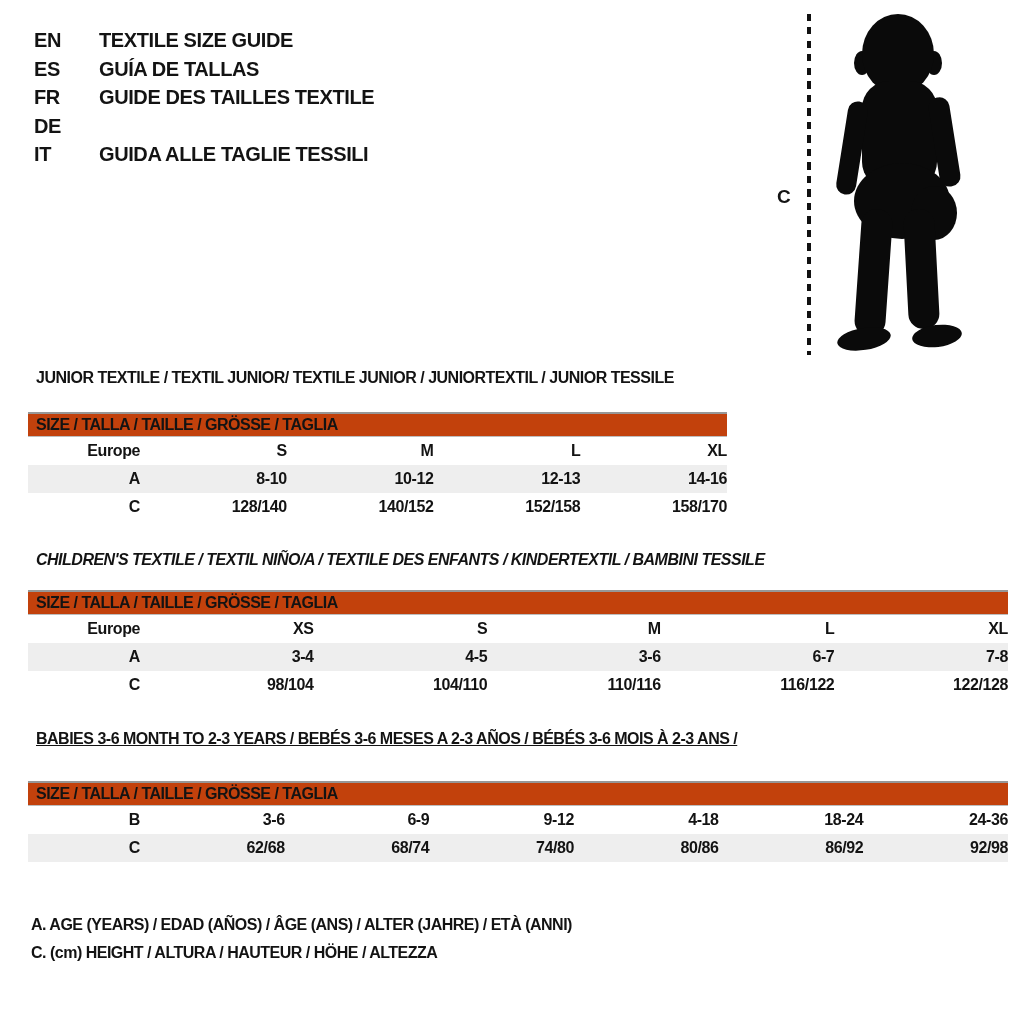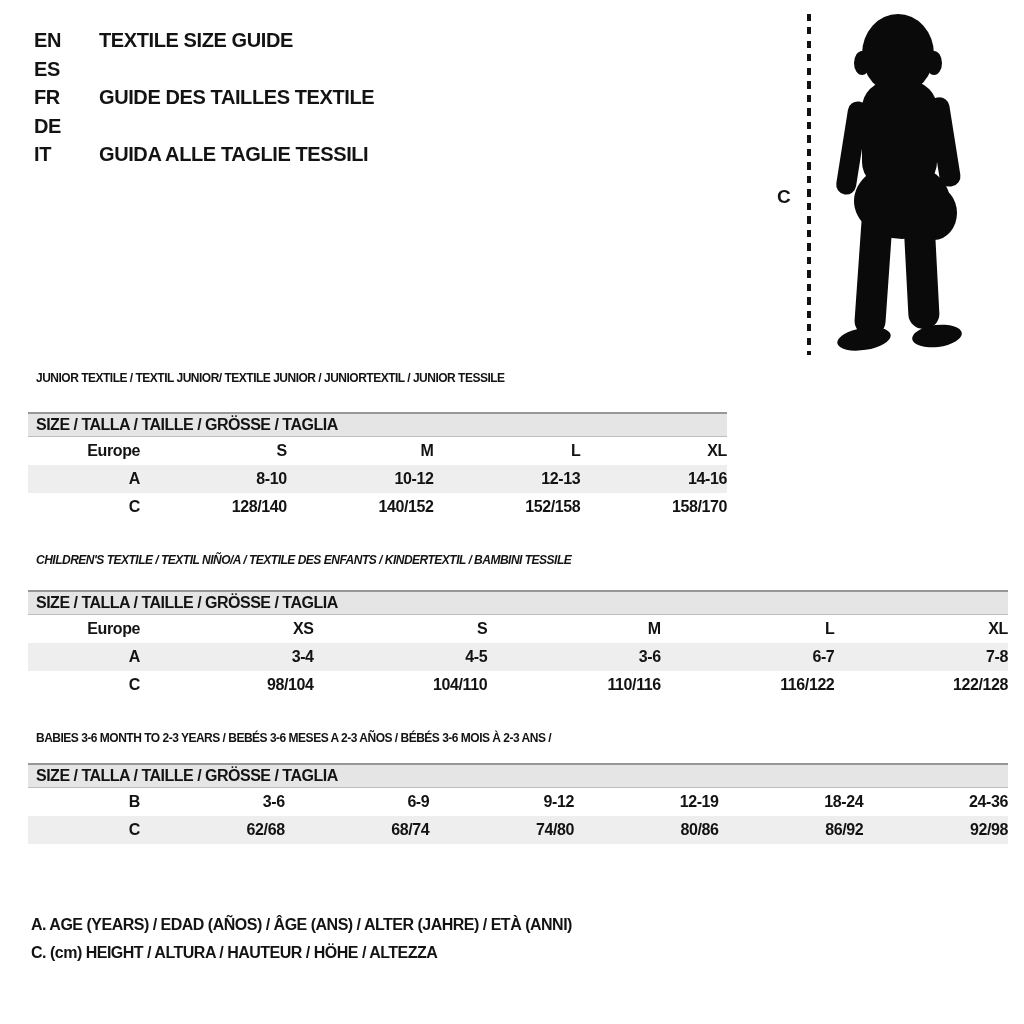--- a/index.html
+++ b/index.html
@@ -19,29 +19,29 @@
   
   .dotted-line{
     left:807px;top:14px;width:4px;height:341px;
     background:repeating-linear-gradient(to bottom,#111 0 7px,transparent 7px 13.5px);
   }
   .c-label{left:777px;top:186px;font-size:19px;font-weight:700;}
   .baby{left:822px;top:11px;}
 
   
   .sec-heading{
-    font-size:12px;font-weight:700;letter-spacing:-0.5px;
+    font-size:16px;font-weight:700;letter-spacing:-0.5px;
     line-height:20px;margin-left:8px;white-space:nowrap;
   }
   .sec-heading.two-line{line-height:27px;}
 
   
   .size-bar{
     margin-top:0;height:22px;line-height:22px;
-    background:#e5e5e5;border-top:2px solid #979797;border-bottom:1px solid #bdbdbd;
+    background:#c2410c;border-top:2px solid #979797;border-bottom:1px solid #bdbdbd;
     padding-left:8px;font-size:16px;font-weight:700;letter-spacing:-0.5px;
     box-sizing:border-box;height:25px;
   }
   table.size-table{
     border-collapse:collapse;table-layout:fixed;width:100%;
   }
   table.size-table td{
     height:28px;padding:0;text-align:right;vertical-align:middle;
     font-size:16px;font-weight:700;letter-spacing:-0.4px;
   }
@@ -50,33 +50,34 @@
 
   
   .legend-line{font-size:16px;font-weight:700;letter-spacing:-0.5px;line-height:27.5px;white-space:nowrap;}
 
   .sec{left:28px;}
   .sec0{top:368px;width:699px;}
   .sec0 .sec-heading{margin-bottom:24px;}
   .sec1{top:550px;width:980px;}
   .sec1 .sec-heading{margin-bottom:20px;font-style:italic;}
   .sec2{top:725px;width:980px;}
-  .sec2 .headings{margin-bottom:11px;}
+  .sec2 .headings{margin-bottom:29px;text-decoration:underline;}
   .legend{left:31px;top:911px;}
 </style>
 </head>
 <body>
 
 <div class="abs lang-list">
   <div class="lang-row">
     <span class="lang-code">EN</span>
     <span class="lang-title">TEXTILE SIZE GUIDE</span>
   </div>
   <div class="lang-row">
     <span class="lang-code">ES</span>
+    <span class="lang-title">GUÍA DE TALLAS</span>
   </div>
   <div class="lang-row">
     <span class="lang-code">FR</span>
     <span class="lang-title">GUIDE DES TAILLES TEXTILE</span>
   </div>
   <div class="lang-row">
     <span class="lang-code">DE</span>
   </div>
   <div class="lang-row">
     <span class="lang-code">IT</span>
@@ -169,21 +170,21 @@
     <div class="sec-heading two-line">BABIES 3-6 MONTH TO 2-3 YEARS / BEBÉS 3-6 MESES A 2-3 AÑOS / BÉBÉS 3-6 MOIS À 2-3 ANS /</div>
   </div>
   <div class="size-bar">SIZE / TALLA / TAILLE / GRÖSSE / TAGLIA</div>
   <table class="size-table">
     <tbody>
         <tr>
       <td class="row-label">B</td>
       <td>3-6</td>
       <td>6-9</td>
       <td>9-12</td>
-      <td>12-19</td>
+      <td>4-18</td>
       <td>18-24</td>
       <td>24-36</td>
     </tr>
     <tr class="shaded">
       <td class="row-label">C</td>
       <td>62/68</td>
       <td>68/74</td>
       <td>74/80</td>
       <td>80/86</td>
       <td>86/92</td>

